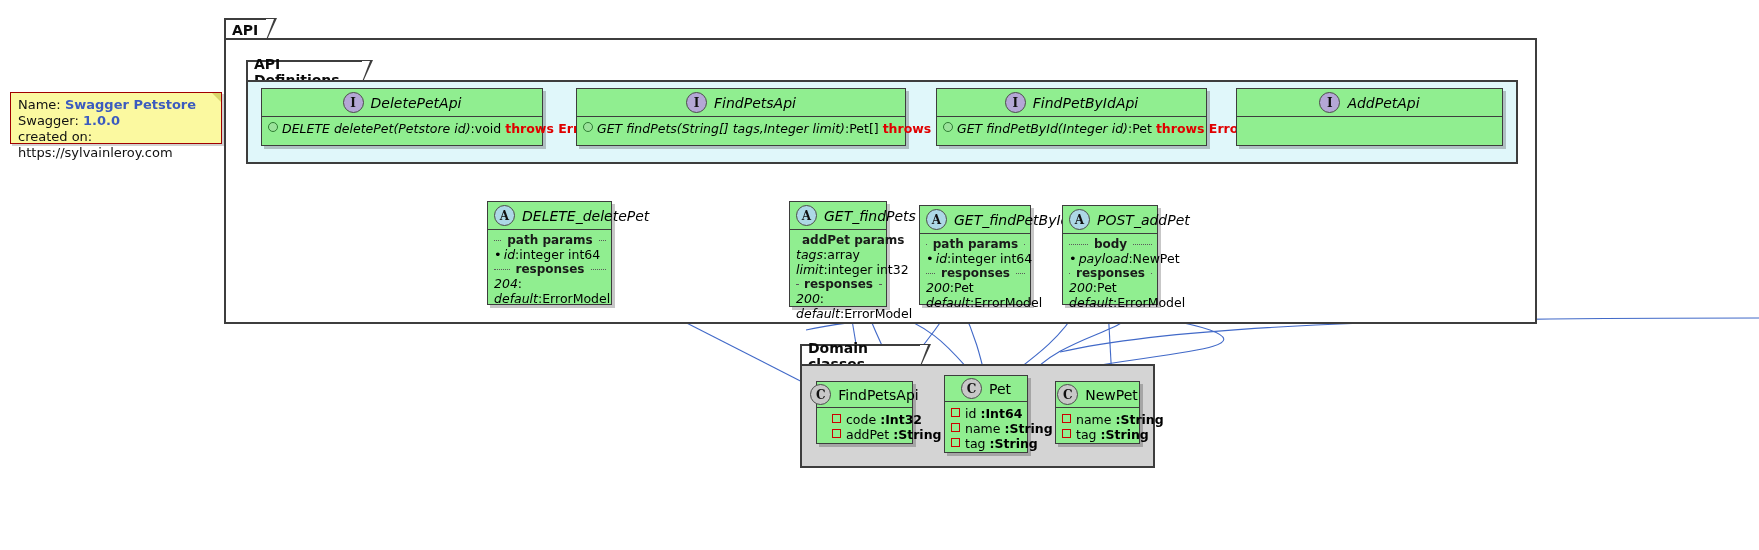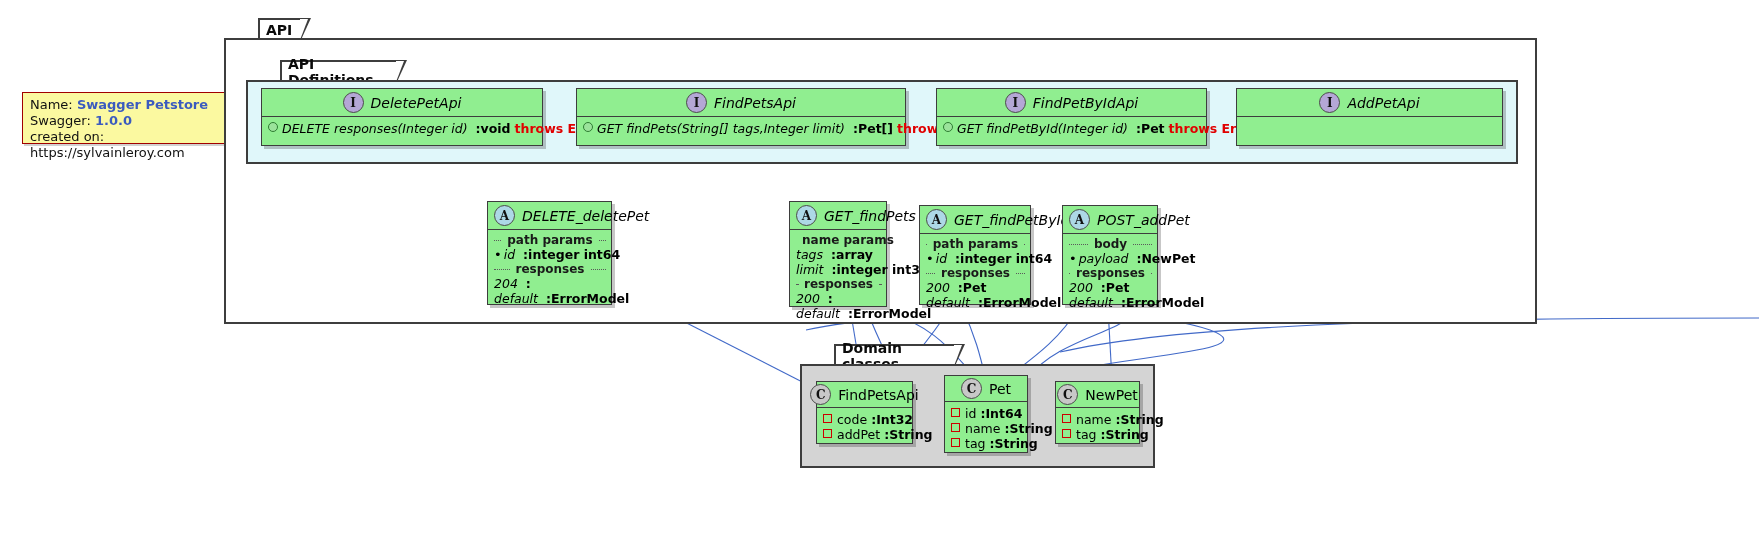--- a/index.html
+++ b/index.html
@@ -6,21 +6,21 @@
   body{width:1759px;height:550px;position:relative;overflow:hidden;
        font-family:"DejaVu Sans","Liberation Sans",sans-serif;}
   #stage{position:absolute;left:0;top:0;width:1759px;height:550px;}
   svg#wires{position:absolute;left:0;top:0;width:1759px;height:550px;pointer-events:none;}
 
   
   .pkg{position:absolute;box-sizing:border-box;}
   .pkg-body{position:absolute;left:0;right:0;bottom:0;border:2px solid #3d3d3d;box-sizing:border-box;}
   .pkg-tab{position:absolute;left:0;top:0;height:22px;border:2px solid #3d3d3d;border-bottom:none;
            box-sizing:border-box;display:flex;align-items:center;padding:0 4px 0 6px;
-           font-weight:bold;font-size:14px;color:#0b0b0b;background:#ffffff;margin-left:34px;}
+           font-weight:bold;font-size:14px;color:#0b0b0b;background:#ffffff;}
   .pkg-tab .fold{position:absolute;right:-11px;top:-2px;width:0;height:0;
            border-left:11px solid #3d3d3d;border-bottom:24px solid transparent;}
   .pkg-tab .fold-in{position:absolute;right:-8px;top:-1px;width:0;height:0;
            border-left:8px solid #ffffff;border-bottom:21px solid transparent;}
 
   
   .uml{position:absolute;background:#90ee90;border:1px solid #3d3d3d;box-sizing:border-box;
        box-shadow:3px 3px 0 rgba(0,0,0,.22);}
   .uml-title{display:flex;align-items:center;justify-content:center;gap:7px;
        height:28px;border-bottom:1px solid #3d3d3d;box-sizing:border-box;padding:0 6px;}
@@ -30,21 +30,21 @@
         display:flex;align-items:center;justify-content:center;
         font-size:12px;font-weight:bold;font-family:"DejaVu Serif","Liberation Serif",serif;
         color:#111;flex:0 0 auto;}
   .circ.i{background:#b4a7d6;}
   .circ.a{background:#add8e6;}
   .circ.c{background:#c8c8c8;}
 
   .uml-sec{box-sizing:border-box;padding:2px 5px 3px 6px;border-bottom:1px solid #3d3d3d;}
   .uml-sec:last-child{border-bottom:none;}
   .mline{font-size:12.5px;white-space:nowrap;line-height:15px;color:#000;font-style:italic;}
-  .mline b{font-weight:bold;font-style:normal;margin-left:8px;}
+  .mline b{font-weight:normal;font-style:normal;}
   .mline .thr{color:#e00000;font-weight:bold;font-style:normal;}
   .vis{display:inline-block;width:8px;height:8px;border-radius:50%;
        border:1px solid #2e7d32;background:#9be39b;margin-right:4px;vertical-align:1px;}
   .sep{display:flex;align-items:center;gap:4px;font-size:12px;color:#1a1a1a;
        font-style:normal;line-height:14px;white-space:nowrap;}
   .sep .ln{flex:1 1 auto;border-top:1px dotted #5a5a5a;height:0;}
   .sep .txt{flex:0 0 auto;padding:0 2px;font-weight:bold;}
   .bullet{font-size:13px;line-height:1;margin-right:2px;}
   .attr{font-size:12.5px;line-height:15px;white-space:nowrap;color:#000;}
   .attr .sq{display:inline-block;width:7px;height:7px;border:1px solid #cc0000;
@@ -89,21 +89,21 @@
       <path d="M962,308 C975,335 980,355 986,380" stroke-width="1.1" marker-end="url(#ah)"></path>
       <path d="M1078,308 C1060,340 1030,360 1004,380" stroke-width="1.1" marker-end="url(#ah)"></path>
       <path d="M1108,308 L1112,380" stroke-width="1.1" marker-end="url(#ah)"></path>
       <path d="M1130,308 C1140,330 1060,335 1028,378" stroke-width="1.1" marker-end="url(#ah)"></path>
 
       <path d="M806,330 C900,310 1120,300 1210,330 C1270,352 1120,355 1035,378" stroke-width="1.1" marker-end="url(#ah)"></path>
       <path d="M1759,318 C1500,318 1200,320 1060,352" stroke-width="1.1"></path>
     </g>
   </svg>
 
-  <div class="note" style="left:22px;top:92px;width:212px;height:52px;">
+  <div class="note" style="left:10px;top:92px;width:212px;height:52px;">
     <span class="corner"></span>
     <div>
       <span class="k">Name:</span>
       <span class="v">Swagger Petstore</span>
     </div>
     <div>
       <span class="k">Swagger:</span>
       <span class="v">1.0.0</span>
     </div>
     <div>
@@ -131,21 +131,21 @@
   </div>
 
   <div class="uml" style="left:261px;top:88px;width:282px;height:58px;">
     <div class="uml-title">
       <span class="circ i">I</span>
       <span class="tname">DeletePetApi</span>
     </div>
     <div class="uml-sec" style="padding-top:4px;">
       <div class="mline">
         <span class="vis"></span><span>DELETE</span>
-        <span>responses(Integer id)</span><b>:void</b>
+        <span>deletePet(Petstore id)</span><b>:void</b>
         <span class="thr">throws ErrorModel</span>
       </div>
     </div>
   </div>
 
   <div class="uml" style="left:576px;top:88px;width:330px;height:58px;">
     <div class="uml-title">
       <span class="circ i">I</span>
       <span class="tname">FindPetsApi</span>
     </div>
@@ -208,21 +208,21 @@
   </div>
 
   <div class="uml" style="left:789px;top:201px;width:98px;height:106px;">
     <div class="uml-title" style="justify-content:flex-start;">
       <span class="circ a">A</span>
       <span class="tname">GET_findPets</span>
     </div>
     <div class="uml-sec" style="padding-top:3px;">
       <div class="sep">
         <span class="ln"></span>
-          <span class="txt">name params</span>
+          <span class="txt">addPet params</span>
           <span class="ln"></span>
       </div>
       <div class="mline">
         <span>tags</span><b>:array</b>
       </div>
       <div class="mline">
         <span>limit</span><b>:integer int32</b>
       </div>
       <div class="sep">
         <span class="ln"></span>
@@ -301,21 +301,21 @@
       <span class="fold-in"></span>
     </div>
     <div class="pkg-body" style="top:20px;background:#d4d4d4;"></div>
   </div>
 
   <div class="uml" style="left:816px;top:381px;width:97px;height:63px;">
     <div class="uml-title" style="height:26px;">
       <span class="circ c">C</span>
       <span class="tname plain">FindPetsApi</span>
     </div>
-    <div class="uml-sec" style="padding-top:4px;">
+    <div class="uml-sec" style="padding-top:4px;margin-left:9px;">
       <div class="attr">
         <span class="sq"></span><span>code</span> <b>:Int32</b>
       </div>
       <div class="attr">
         <span class="sq"></span><span>addPet</span> <b>:String</b>
       </div>
     </div>
   </div>
 
   <div class="uml" style="left:944px;top:375px;width:84px;height:78px;">

